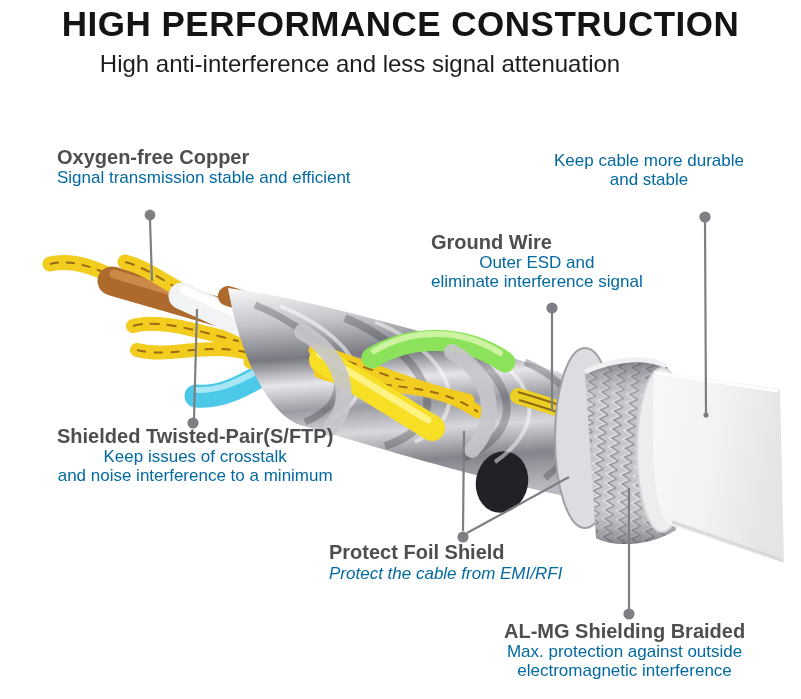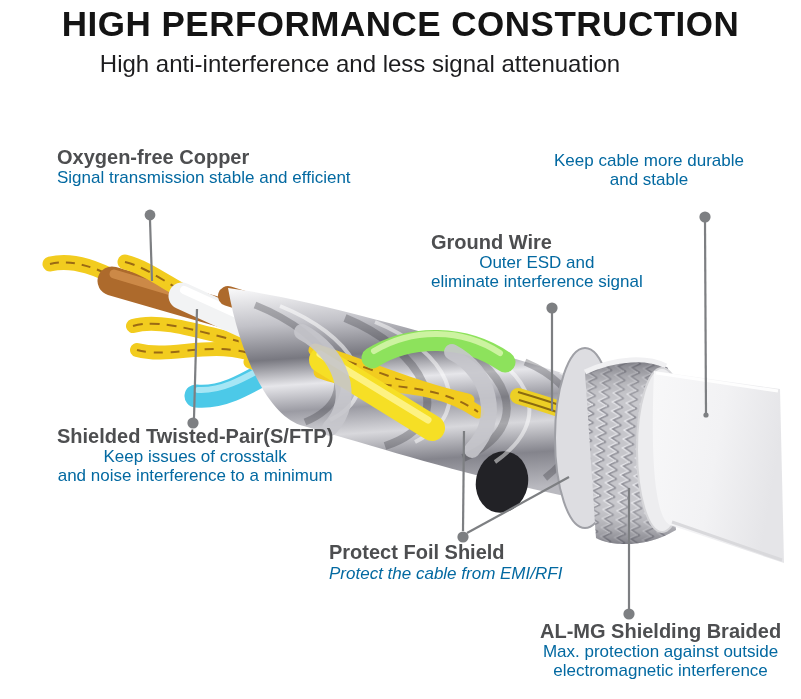--- a/index.html
+++ b/index.html
@@ -179,19 +179,19 @@
     <div class="hd">Shielded Twisted-Pair(S/FTP)</div>
     <div class="ds">Keep issues of crosstalk</div>
     <div class="ds">and noise interference to a minimum</div>
   </div>
 
   <div class="callout" style="left:329px;top:541px;">
     <div class="hd">Protect Foil Shield</div>
     <div class="ds" style="margin-top:1px;font-style:italic;">Protect the cable from EMI/RFI</div>
   </div>
 
-  <div class="callout" style="left:504px;top:620px;margin-left:36px;">
+  <div class="callout" style="left:504px;top:620px;">
     <div class="hd">AL-MG Shielding Braided</div>
     <div class="ds">Max. protection against outside</div>
     <div class="ds">electromagnetic interference</div>
   </div>
 
 </div>
 
 </body></html>

